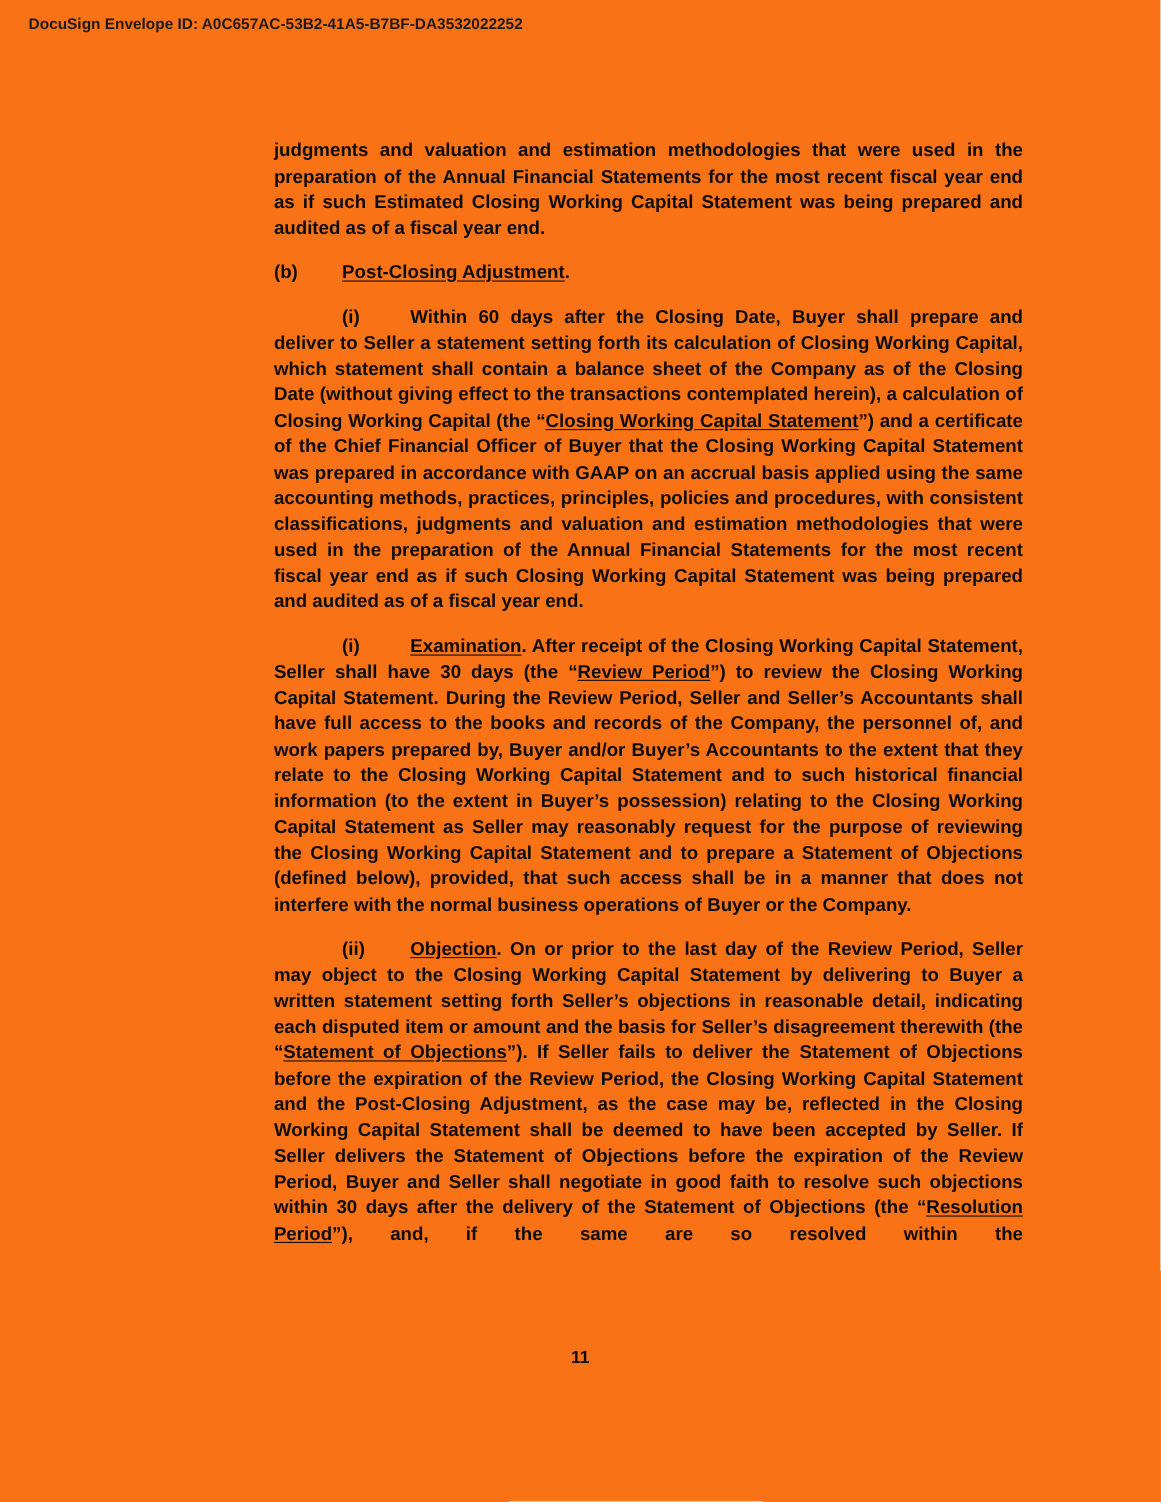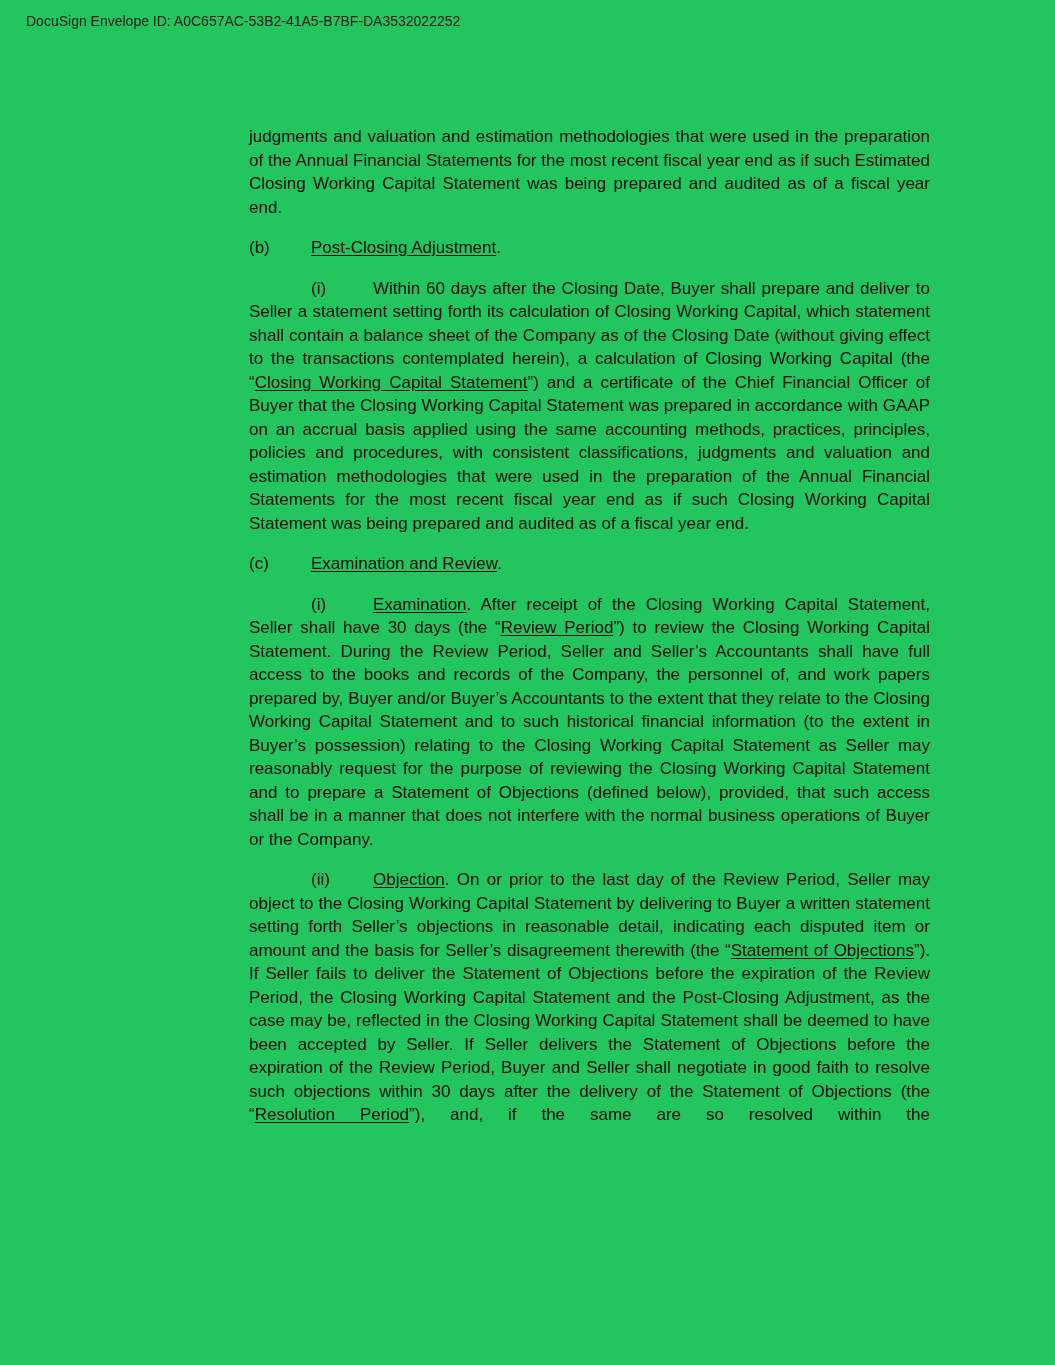--- a/index.html
+++ b/index.html
@@ -1,23 +1,24 @@
 <!DOCTYPE html>
 <html><head>
 <meta charset="utf-8">
 <style>
   html, body { margin: 0; padding: 0; background: #ffffff; }
   .page {
     position: relative;
     width: 1055px;
     height: 1365px;
-    background: #22c55e;
+    background: #f97316;
     font-family: "Liberation Sans", sans-serif;
     color: #0c0c0c;
     overflow: hidden;
+    font-weight: bold;
   }
   .docusign-line {
     position: absolute;
     left: 26px;
     top: 13px;
     font-size: 14px;
     color: #1b1b1b;
     white-space: nowrap;
   }
   .doc-content {
@@ -56,22 +57,22 @@
 
   <div class="doc-content">
 
     <p class="para">judgments and valuation and estimation methodologies that were used in the preparation of the Annual Financial Statements for the most recent fiscal year end as if such Estimated Closing Working Capital Statement was being prepared and audited as of a fiscal year end.</p>
 
     <p class="para heading"><span class="hlabel">(b)</span><span class="u">Post-Closing Adjustment</span><span>.</span></p>
 
     <p class="para"><span class="plabel">(i)</span><span>Within 60 days after the Closing Date, Buyer shall prepare and deliver to Seller a statement setting forth its calculation of Closing Working Capital, which statement shall contain a balance sheet of the Company as of the Closing Date (without giving effect to the transactions contemplated herein), a calculation of Closing Working Capital (the “</span><span class="u">Closing Working Capital Statement</span><span>”) and a certificate of the Chief Financial Officer of Buyer that the Closing Working Capital Statement was prepared in accordance with GAAP on an accrual basis applied using the same accounting methods, practices, principles, policies and procedures, with consistent classifications, judgments and valuation and estimation methodologies that were used in the preparation of the Annual Financial Statements for the most recent fiscal year end as if such Closing Working Capital Statement was being prepared and audited as of a fiscal year end.</span></p>
 
 
-    <p class="para heading"><span class="hlabel">(c)</span><span class="u">Examination and Review</span><span>.</span></p>
 
     <p class="para"><span class="plabel">(i)</span><span class="u">Examination</span><span>. After receipt of the Closing Working Capital Statement, Seller shall have 30 days (the “</span><span class="u">Review Period</span><span>”) to review the Closing Working Capital Statement. During the Review Period, Seller and Seller’s Accountants shall have full access to the books and records of the Company, the personnel of, and work papers prepared by, Buyer and/or Buyer’s Accountants to the extent that they relate to the Closing Working Capital Statement and to such historical financial information (to the extent in Buyer’s possession) relating to the Closing Working Capital Statement as Seller may reasonably request for the purpose of reviewing the Closing Working Capital Statement and to prepare a Statement of Objections (defined below), provided, that such access shall be in a manner that does not interfere with the normal business operations of Buyer or the Company.</span></p>
 
     <p class="para continues"><span class="plabel">(ii)</span><span class="u">Objection</span><span>. On or prior to the last day of the Review Period, Seller may object to the Closing Working Capital Statement by delivering to Buyer a written statement setting forth Seller’s objections in reasonable detail, indicating each disputed item or amount and the basis for Seller’s disagreement therewith (the “</span><span class="u">Statement of Objections</span><span>”). If Seller fails to deliver the Statement of Objections before the expiration of the Review Period, the Closing Working Capital Statement and the Post-Closing Adjustment, as the case may be, reflected in the Closing Working Capital Statement shall be deemed to have been accepted by Seller. If Seller delivers the Statement of Objections before the expiration of the Review Period, Buyer and Seller shall negotiate in good faith to resolve such objections within 30 days after the delivery of the Statement of Objections (the “</span><span class="u">Resolution Period</span><span>”), and, if the same are so resolved within the</span></p>
 
   </div>
 
+  <div class="page-number">11</div>
 
 </div>
 
 </body></html>

